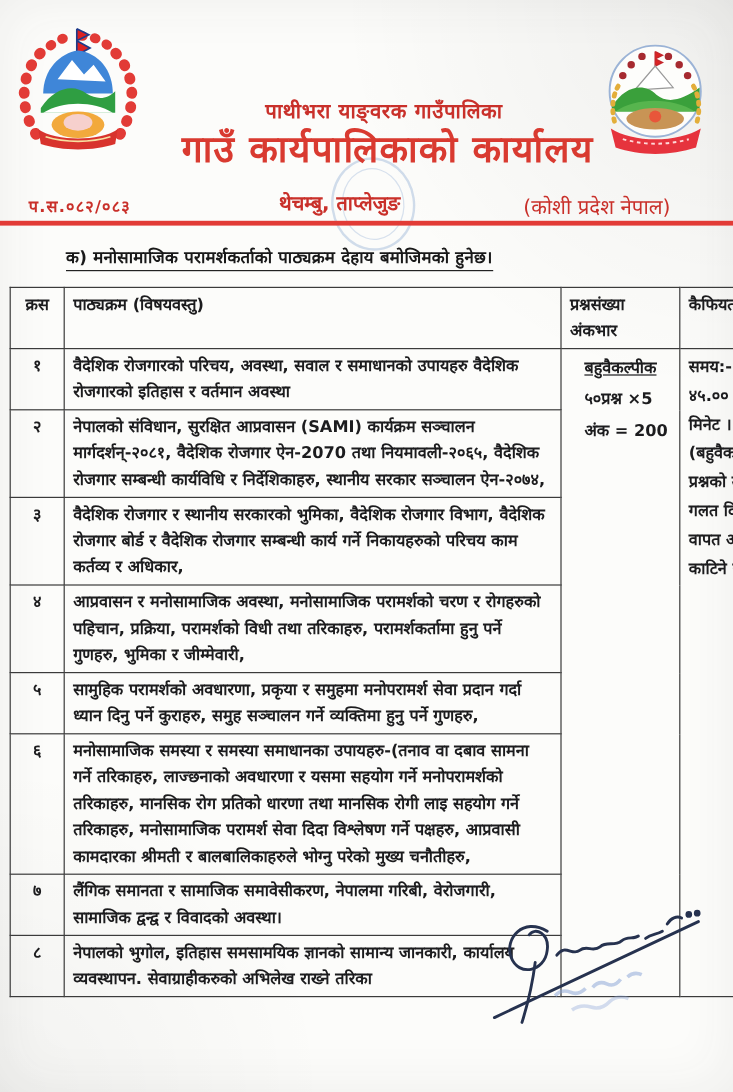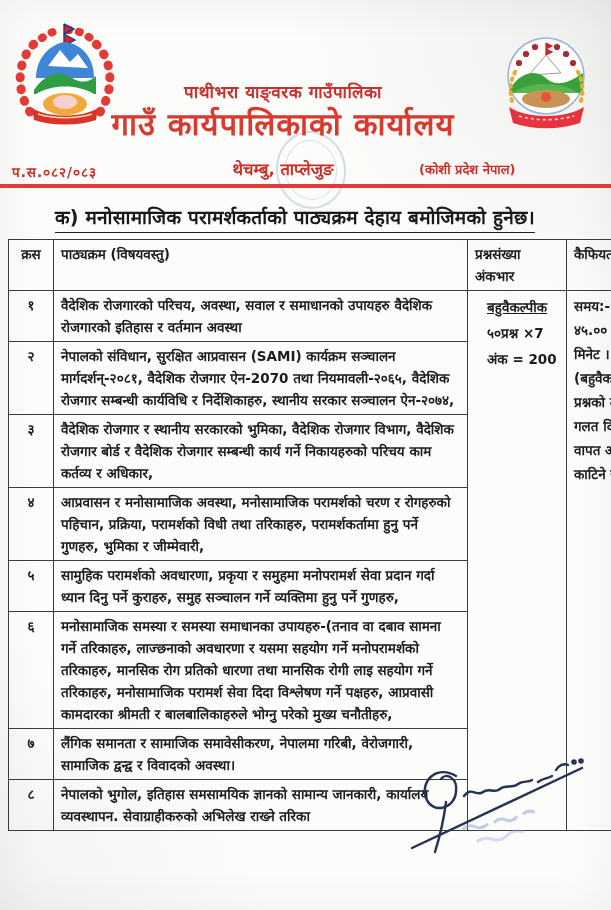--- a/index.html
+++ b/index.html
@@ -15,38 +15,38 @@
     background:
       radial-gradient(circle at 100% 0%, rgba(0,0,0,0.055), rgba(0,0,0,0) 30%),
       radial-gradient(circle at 0% 100%, rgba(0,0,0,0.04), rgba(0,0,0,0) 25%),
       #fcfcfa;
     box-shadow:inset 0 0 46px rgba(60,60,55,0.07);
   }
   
   .logo-left{position:absolute;left:12px;top:20px;width:106px;height:108px;}
   .logo-right{position:absolute;left:499px;top:31px;width:95px;height:98px;}
   .hdr-center{position:absolute;left:0;width:566px;text-align:center;}
-  .muni-name{top:80px;font-size:17px;font-weight:700;color:#c9302a;letter-spacing:.5px;}
+  .muni-name{top:80px;font-size:17px;font-weight:700;color:#c9302a;letter-spacing:.5px;padding-left:37px;}
   .office-title{top:102px;font-size:31px;font-weight:700;color:#d93a30;letter-spacing:1px;}
-  .ref-no{position:absolute;left:12px;top:163px;font-size:13.5px;font-weight:700;color:#c9302a;letter-spacing:1px;}
+  .ref-no{position:absolute;left:24px;top:163px;font-size:13.5px;font-weight:700;color:#c9302a;letter-spacing:1px;}
   .place{top:157px;font-size:16.5px;font-weight:700;color:#c9302a;}
-  .province{position:absolute;left:419px;top:160px;width:150px;font-size:13px;font-weight:700;color:#c9302a;}
+  .province{position:absolute;left:436px;top:160px;width:150px;font-size:17px;font-weight:400;color:#c9302a;}
   .red-rule{position:absolute;left:0;top:184px;width:611px;height:4px;background:#e23b36;}
   .faint-stamp{
     position:absolute;left:276px;top:131px;width:66px;height:74px;border-radius:50%;
     border:2px solid rgba(105,145,200,0.30);transform:rotate(-8deg);
   }
   .faint-stamp::after{
     content:"";position:absolute;left:7px;top:7px;right:7px;bottom:7px;border-radius:50%;
     border:1px solid rgba(105,145,200,0.25);
   }
   
   .section-title{
     position:absolute;left:55px;top:204px;
-    font-size:19px;font-weight:700;color:#191919;
+    font-size:14px;font-weight:700;color:#191919;
     border-bottom:1.6px solid #222;padding-bottom:2px;letter-spacing:.2px;
   }
   
   table.curr{
     position:absolute;left:8px;top:239px;width:595px;
     border-collapse:collapse;table-layout:fixed;
     font-size:13.5px;font-weight:600;color:#1c1c1e;line-height:22px;
   }
   table.curr td{border:1.2px solid #3b3b3b;vertical-align:top;padding:3px 7px;}
   td.c-sn{width:30px;text-align:center;padding:3px 2px;}
@@ -111,21 +111,21 @@
     <path d="M13,70 C10,58 12,46 18,38 M82,70 C85,58 83,46 77,38" fill="none" stroke="#e3ae3a" stroke-width="4" stroke-linecap="round" stroke-dasharray="2 5"></path>
 
     <path d="M10,76 C28,88 66,88 85,76 L81,92 C60,99 34,99 14,92 Z" fill="#e6333d"></path>
     <path d="M20,85 C38,90 57,90 75,85" fill="none" stroke="#ffd9d9" stroke-width="1.6" stroke-dasharray="3 3"></path>
   </svg>
 
   <div class="faint-stamp"></div>
 
   <div class="hdr-center muni-name" style="position:absolute;">पाथीभरा याङ्वरक गाउँपालिका</div>
 
-  <div class="hdr-center office-title" style="position:absolute;">गाउँ कार्यपालिकाको कार्यालय</div>
+  <div class="hdr-center office-title" style="position:absolute;margin-left:40px;">गाउँ कार्यपालिकाको कार्यालय</div>
 
   <div class="ref-no">प.स.०८२/०८३</div>
 
   <div class="hdr-center place" style="position:absolute;">थेचम्बु, ताप्लेजुङ</div>
 
   <div class="province">(कोशी प्रदेश नेपाल)</div>
 
   <div class="red-rule"></div>
 
   <div class="section-title">क) मनोसामाजिक परामर्शकर्ताको पाठ्यक्रम देहाय बमोजिमको हुनेछ।</div>
@@ -140,21 +140,21 @@
         <div>अंकभार</div>
       </td>
       <td class="c-rem">कैफियत</td>
     </tr>
 
     <tr>
       <td class="c-sn">१</td>
       <td class="c-text">वैदेशिक रोजगारको परिचय, अवस्था, सवाल र समाधानको उपायहरु वैदेशिक रोजगारको इतिहास र वर्तमान अवस्था</td>
       <td class="c-marks" rowspan="8">
         <div class="marks-line marks-underline">बहुवैकल्पीक</div>
-        <div class="marks-line">५०प्रश्न ×7</div>
+        <div class="marks-line">५०प्रश्न ×5</div>
         <div class="marks-line">अंक = 200</div>
       </td>
       <td class="c-rem" rowspan="8">
         <div class="rem-line">समय:-</div>
         <div class="rem-line">४५.००</div>
         <div class="rem-line">मिनेट ।</div>
         <div class="rem-line">(बहुवैकल्पीक</div>
         <div class="rem-line">प्रश्नको उत्तर</div>
         <div class="rem-line">गलत दिए</div>
         <div class="rem-line">वापत अंक</div>

